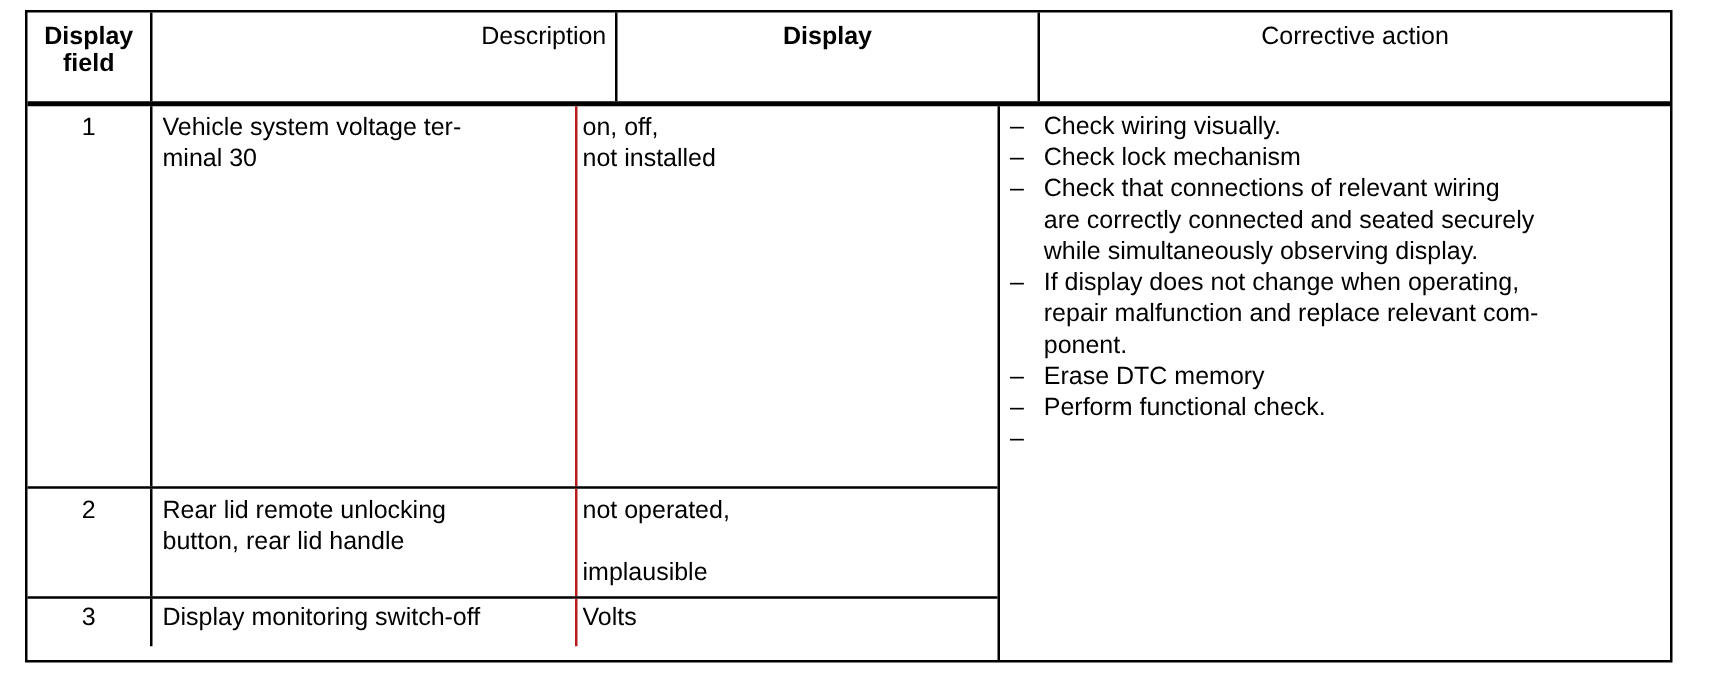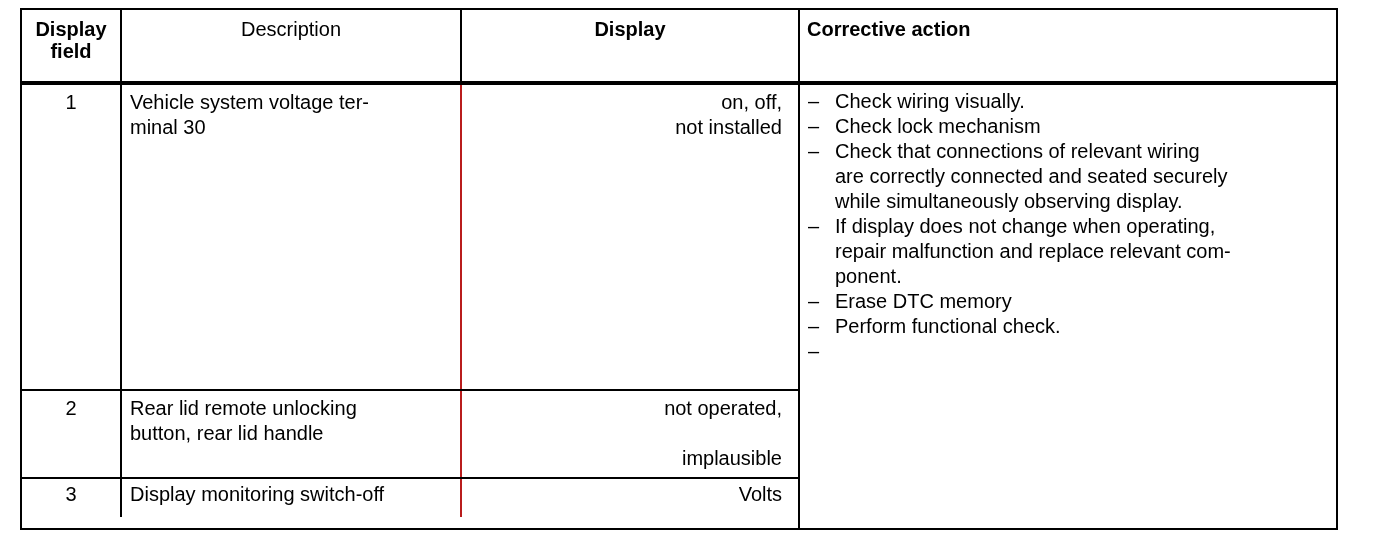--- a/index.html
+++ b/index.html
@@ -52,34 +52,33 @@
   }
   .hcell.c1 {
     width: 100px;
     border-right: 2px solid #000;
     font-weight: bold;
     text-align: center;
     padding-left: 3px;
     padding-right: 3px;
   }
   .hcell.c2 {
-    width: 340px;
-    border-right: 2px solid #000;
-    text-align: center;
+    width: 372px;
+    border-right: 2px solid #000;
+    text-align: right;
   }
   .hcell.c3 {
     width: 338px;
     border-right: 2px solid #000;
     font-weight: bold;
     text-align: center;
   }
   .hcell.c4 {
     flex: 1 1 auto;
-    text-align: left;
-    font-weight: bold;
+    text-align: center;
   }
 
   
   .tbody {
     display: flex;
     flex: 1 1 auto;
     min-height: 0;
   }
   .left-group {
     width: 778px;
@@ -112,24 +111,23 @@
   .cell.desc {
     width: 340px;
     flex: 0 0 340px;
     border-right: 2px solid #b91c1c;
     text-align: left;
     padding-left: 8px;
     padding-right: 6px;
   }
   .cell.disp {
     flex: 1 1 auto;
-    text-align: right;
+    text-align: left;
     padding-left: 4px;
     padding-right: 16px;
-    margin-left: 48px;
   }
   .trow.r3 .cell { padding-top: 3px; }
 
   
   .action-cell {
     flex: 1 1 auto;
     box-sizing: border-box;
     padding: 4px 8px 0 8px;
   }
   .action-list {

